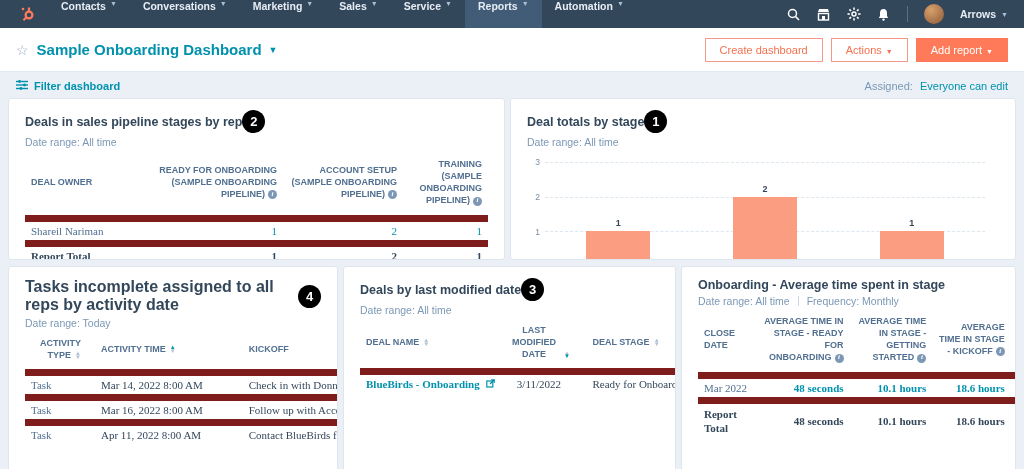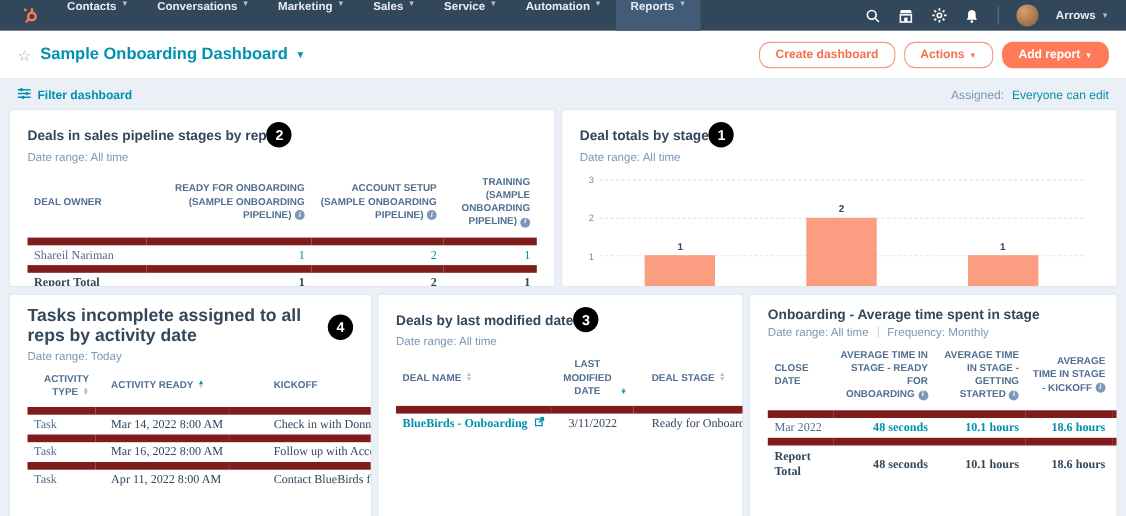--- a/index.html
+++ b/index.html
@@ -24,21 +24,21 @@
   .account { display:flex; align-items:center; gap:5px; color:#e7edf5; font-size:10.5px;
     font-weight:bold; padding-right:10px; cursor:pointer; }
 
   
   .page-header { height:44px; background:#fff; display:flex; align-items:center;
     padding:0 16px; border-bottom:1px solid #e3eaf2; }
   .star { color:#99acc2; font-size:14px; margin-right:8px; cursor:pointer; }
   .page-title { color:#0091ae; font-size:15px; font-weight:bold; }
   .title-caret { color:#0091ae; font-size:9px; margin-left:7px; cursor:pointer; }
   .header-btns { margin-left:auto; display:flex; gap:8px; }
-  .btn { font-family:inherit; font-size:11px; padding:5px 14px; border-radius:10px; cursor:pointer;font-weight:bold; }
+  .btn { font-family:inherit; font-size:11px; padding:5px 14px; border-radius:0; cursor:pointer; }
   .btn-outline { background:#fff; border:1px solid #f5998a; color:#f3724f; }
   .btn-solid { background:#ff7a59; border:1px solid #ff7a59; color:#fff; }
   .btn .caret { font-size:7px; margin-left:4px; }
 
   
   .filter-row { display:flex; align-items:center; padding:8px 16px 6px; font-size:11px; }
   .filter-left { display:flex; align-items:center; gap:6px; color:#0091ae; font-weight:bold; cursor:pointer; }
   .filter-right { margin-left:auto; }
   .assigned-label { color:#7c98b6; }
   .assigned-value { color:#0091ae; font-weight:normal; cursor:pointer; margin-left:4px; }
@@ -125,26 +125,26 @@
         <span class="nav-caret">▼</span>
       </li>
     <li class="nav-item">
         <span>Sales</span>
         <span class="nav-caret">▼</span>
       </li>
     <li class="nav-item">
         <span>Service</span>
         <span class="nav-caret">▼</span>
       </li>
-    <li class="nav-item">
-        <span>Automation</span>
-        <span class="nav-caret">▼</span>
-      </li>
     <li class="nav-item active">
         <span>Reports</span>
+        <span class="nav-caret">▼</span>
+      </li>
+    <li class="nav-item">
+        <span>Automation</span>
         <span class="nav-caret">▼</span>
       </li>
   </ul>
   <div class="nav-spacer"></div>
   <div class="nav-right">
     <span class="nav-ic">
       <svg width="13" height="13" viewBox="0 0 13 13">
           <circle cx="5.5" cy="5.5" r="4" fill="none" stroke="#fff" stroke-width="1.5"></circle>
           <line x1="8.6" y1="8.6" x2="12" y2="12" stroke="#fff" stroke-width="1.5"></line>
         </svg>
@@ -308,21 +308,21 @@
       <div class="card-sub">
           <span>Date range: Today</span>
         </div>
       <table style="width:420px;">
         <thead>
           <tr>
             <th style="width:62px;"><span>ACTIVITY TYPE</span><span class="sort">
                   <span>▲</span>
                   <span>▼</span>
                 </span></th>
-            <th class="left" style="width:118px; padding-left:14px;"><span>ACTIVITY READY</span><span class="sort">
+            <th class="left" style="width:118px; padding-left:14px;"><span>ACTIVITY TIME</span><span class="sort">
                   <span class="on">▲</span>
                   <span>▼</span>
                 </span></th>
             <th class="left" style="padding-left:40px;"><span>KICKOFF</span></th>
           </tr>
         </thead>
         <tbody>
           <tr>
             <td class="left muted-cell">Task</td>
             <td class="left" style="padding-left:14px;">Mar 14, 2022 8:00 AM</td>

